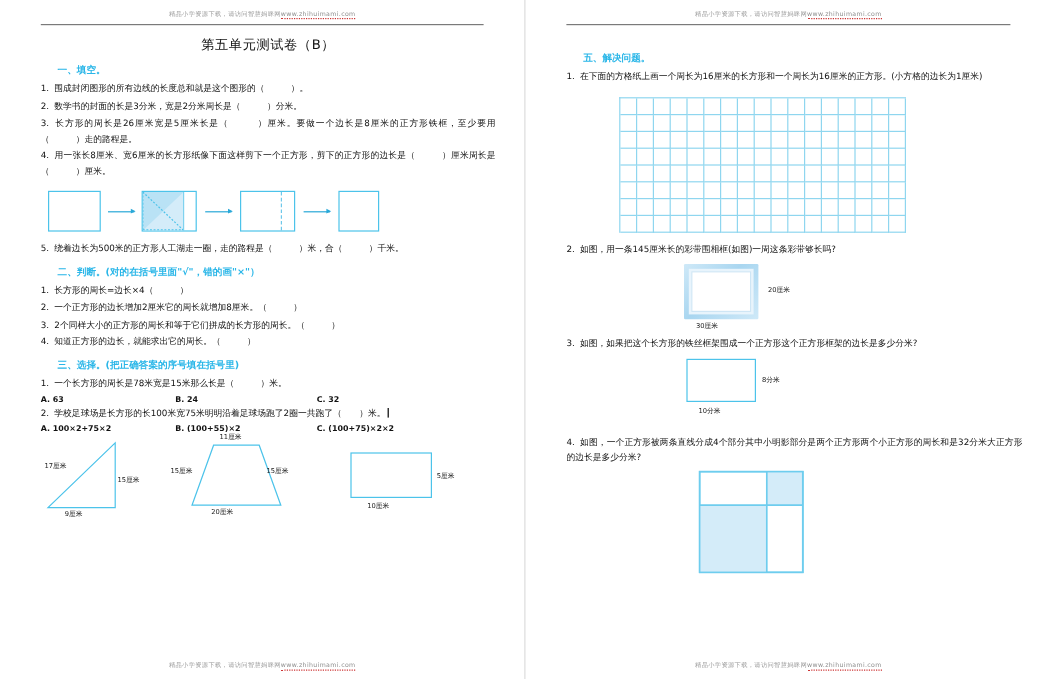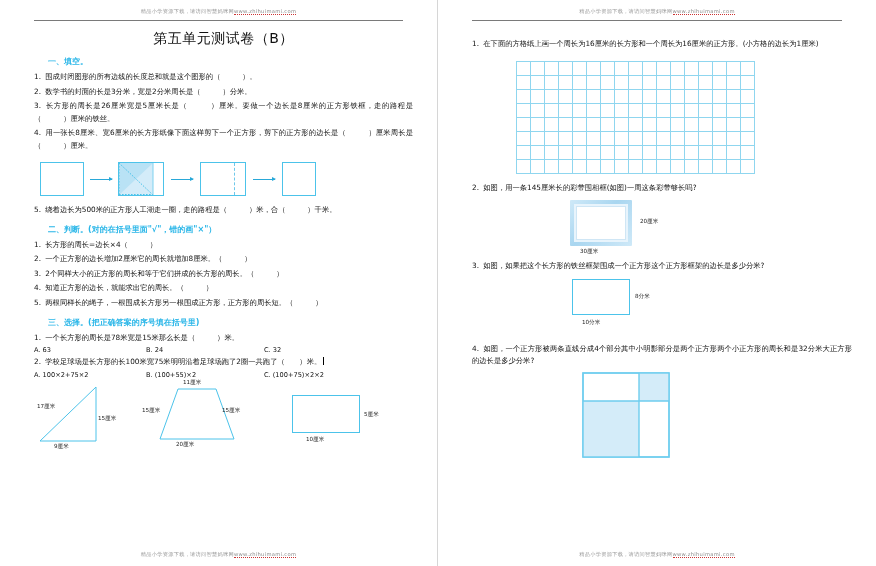--- a/index.html
+++ b/index.html
@@ -38,21 +38,21 @@
   .wm-foot { position: absolute; left: 0; right: 0; bottom: 8px; }
   .hrule {
     position: absolute; left: 34px; right: 34px; top: 20px;
     height: 1px; background: #7a7a7a;
   }
 
   .content { position: absolute; left: 34px; right: 24px; top: 26px; }
 
   .doc-title {
     text-align: center;
-    font-size: 14px;
+    font-size: 11px;
     color: #111;
     letter-spacing: .5px;
     margin: 4px 0 8px 0;
     font-family: "DejaVu Sans", sans-serif;
   }
 
   .sec-head {
     color: #29b6e8;
     font-size: 8px;
     font-weight: bold;
@@ -68,21 +68,21 @@
     font-family: "DejaVu Sans", sans-serif;
     text-align: justify;
   }
   .q .num { margin-right: 2px; }
 
   .opts {
     font-size: 6.6px; color: #111; margin: 1px 0 2px 0;
     font-family: "DejaVu Sans", sans-serif;
     display: flex;
   }
-  .opts span { display: inline-block; }
+  .opts span { display: inline-block; font-weight: bold; }
   .opt-a { width: 112px; }
   .opt-b { width: 118px; }
 
   
   .figrow { position: relative; }
   .sq { position: absolute; border: 1px solid #4cc3ea; background: #fff; }
   .dashed-v { position: absolute; border-left: 1px dashed #6ec8ea; }
   .arrow { position: absolute; height: 1px; background: #29a8d8; }
   .arrow:after {
     content: ""; position: absolute; right: -1px; top: -2.2px;
@@ -130,21 +130,21 @@
       <div class="q">
         <span class="num">1.</span>
         <span>围成封闭图形的所有边线的长度总和就是这个图形的（　　　）。</span>
       </div>
       <div class="q">
         <span class="num">2.</span>
         <span>数学书的封面的长是3分米，宽是2分米周长是（　　　）分米。</span>
       </div>
       <div class="q">
         <span class="num">3.</span>
-        <span>长方形的周长是26厘米宽是5厘米长是（　　　）厘米。要做一个边长是8厘米的正方形铁框，走的路程是（　　　）厘米的铁丝。</span>
+        <span>长方形的周长是26厘米宽是5厘米长是（　　　）厘米。要做一个边长是8厘米的正方形铁框，至少要用（　　　）走的路程是。</span>
       </div>
       <div class="q">
         <span class="num">4.</span>
         <span>用一张长8厘米、宽6厘米的长方形纸像下面这样剪下一个正方形，剪下的正方形的边长是（　　　）厘米周长是（　　　）厘米。</span>
       </div>
 
       <div class="figrow" style="height:46px;margin:4px 0 2px 0;">
         <div class="sq" style="left:6px;top:6px;width:44px;height:34px;"></div>
         <div class="arrow" style="left:56px;top:23px;width:22px;"></div>
 
@@ -182,24 +182,20 @@
         <span>一个正方形的边长增加2厘米它的周长就增加8厘米。（　　　）</span>
       </div>
       <div class="q">
         <span class="num">3.</span>
         <span>2个同样大小的正方形的周长和等于它们拼成的长方形的周长。（　　　）</span>
       </div>
       <div class="q">
         <span class="num">4.</span>
         <span>知道正方形的边长，就能求出它的周长。（　　　）</span>
       </div>
-      <div class="q">
-        <span class="num">5.</span>
-        <span>两根同样长的绳子，一根围成长方形另一根围成正方形，正方形的周长短。（　　　）</span>
-      </div>
 
       <div class="sec-head">三、选择。(把正确答案的序号填在括号里)</div>
       <div class="q">
         <span class="num">1.</span>
         <span>一个长方形的周长是78米宽是15米那么长是（　　　）米。</span>
       </div>
       <div class="opts">
         <span class="opt-a">A. 63</span>
         <span class="opt-b">B. 24</span>
         <span>C. 32</span>
@@ -248,20 +244,21 @@
   <div class="page right">
    <div class="page-inner">
 
     <div class="wm wm-head">
       <span>精品小学资源下载，请访问智慧妈咪网</span><span class="url">www.zhihuimami.com</span>
     </div>
     <div class="hrule"></div>
 
     <div class="content" style="top:36px;">
 
+      <div class="sec-head">五、解决问题。</div>
 
       <div class="q">
         <span class="num">1.</span>
         <span>在下面的方格纸上画一个周长为16厘米的长方形和一个周长为16厘米的正方形。(小方格的边长为1厘米)</span>
       </div>
 
       <div id="grid-paper" class="grid-wrap" style="position: relative; margin: 10px auto 6px 44px; width: 239px; height: 113px; border-top: 1px solid rgb(143, 214, 239); border-left: 1px solid rgb(143, 214, 239);">
             <div class="gcell" style="left: 0px; top: 0px; width: 14px; height: 14px;"></div>
             <div class="gcell" style="left: 14px; top: 0px; width: 14px; height: 14px;"></div>
             <div class="gcell" style="left: 28px; top: 0px; width: 14px; height: 14px;"></div>

